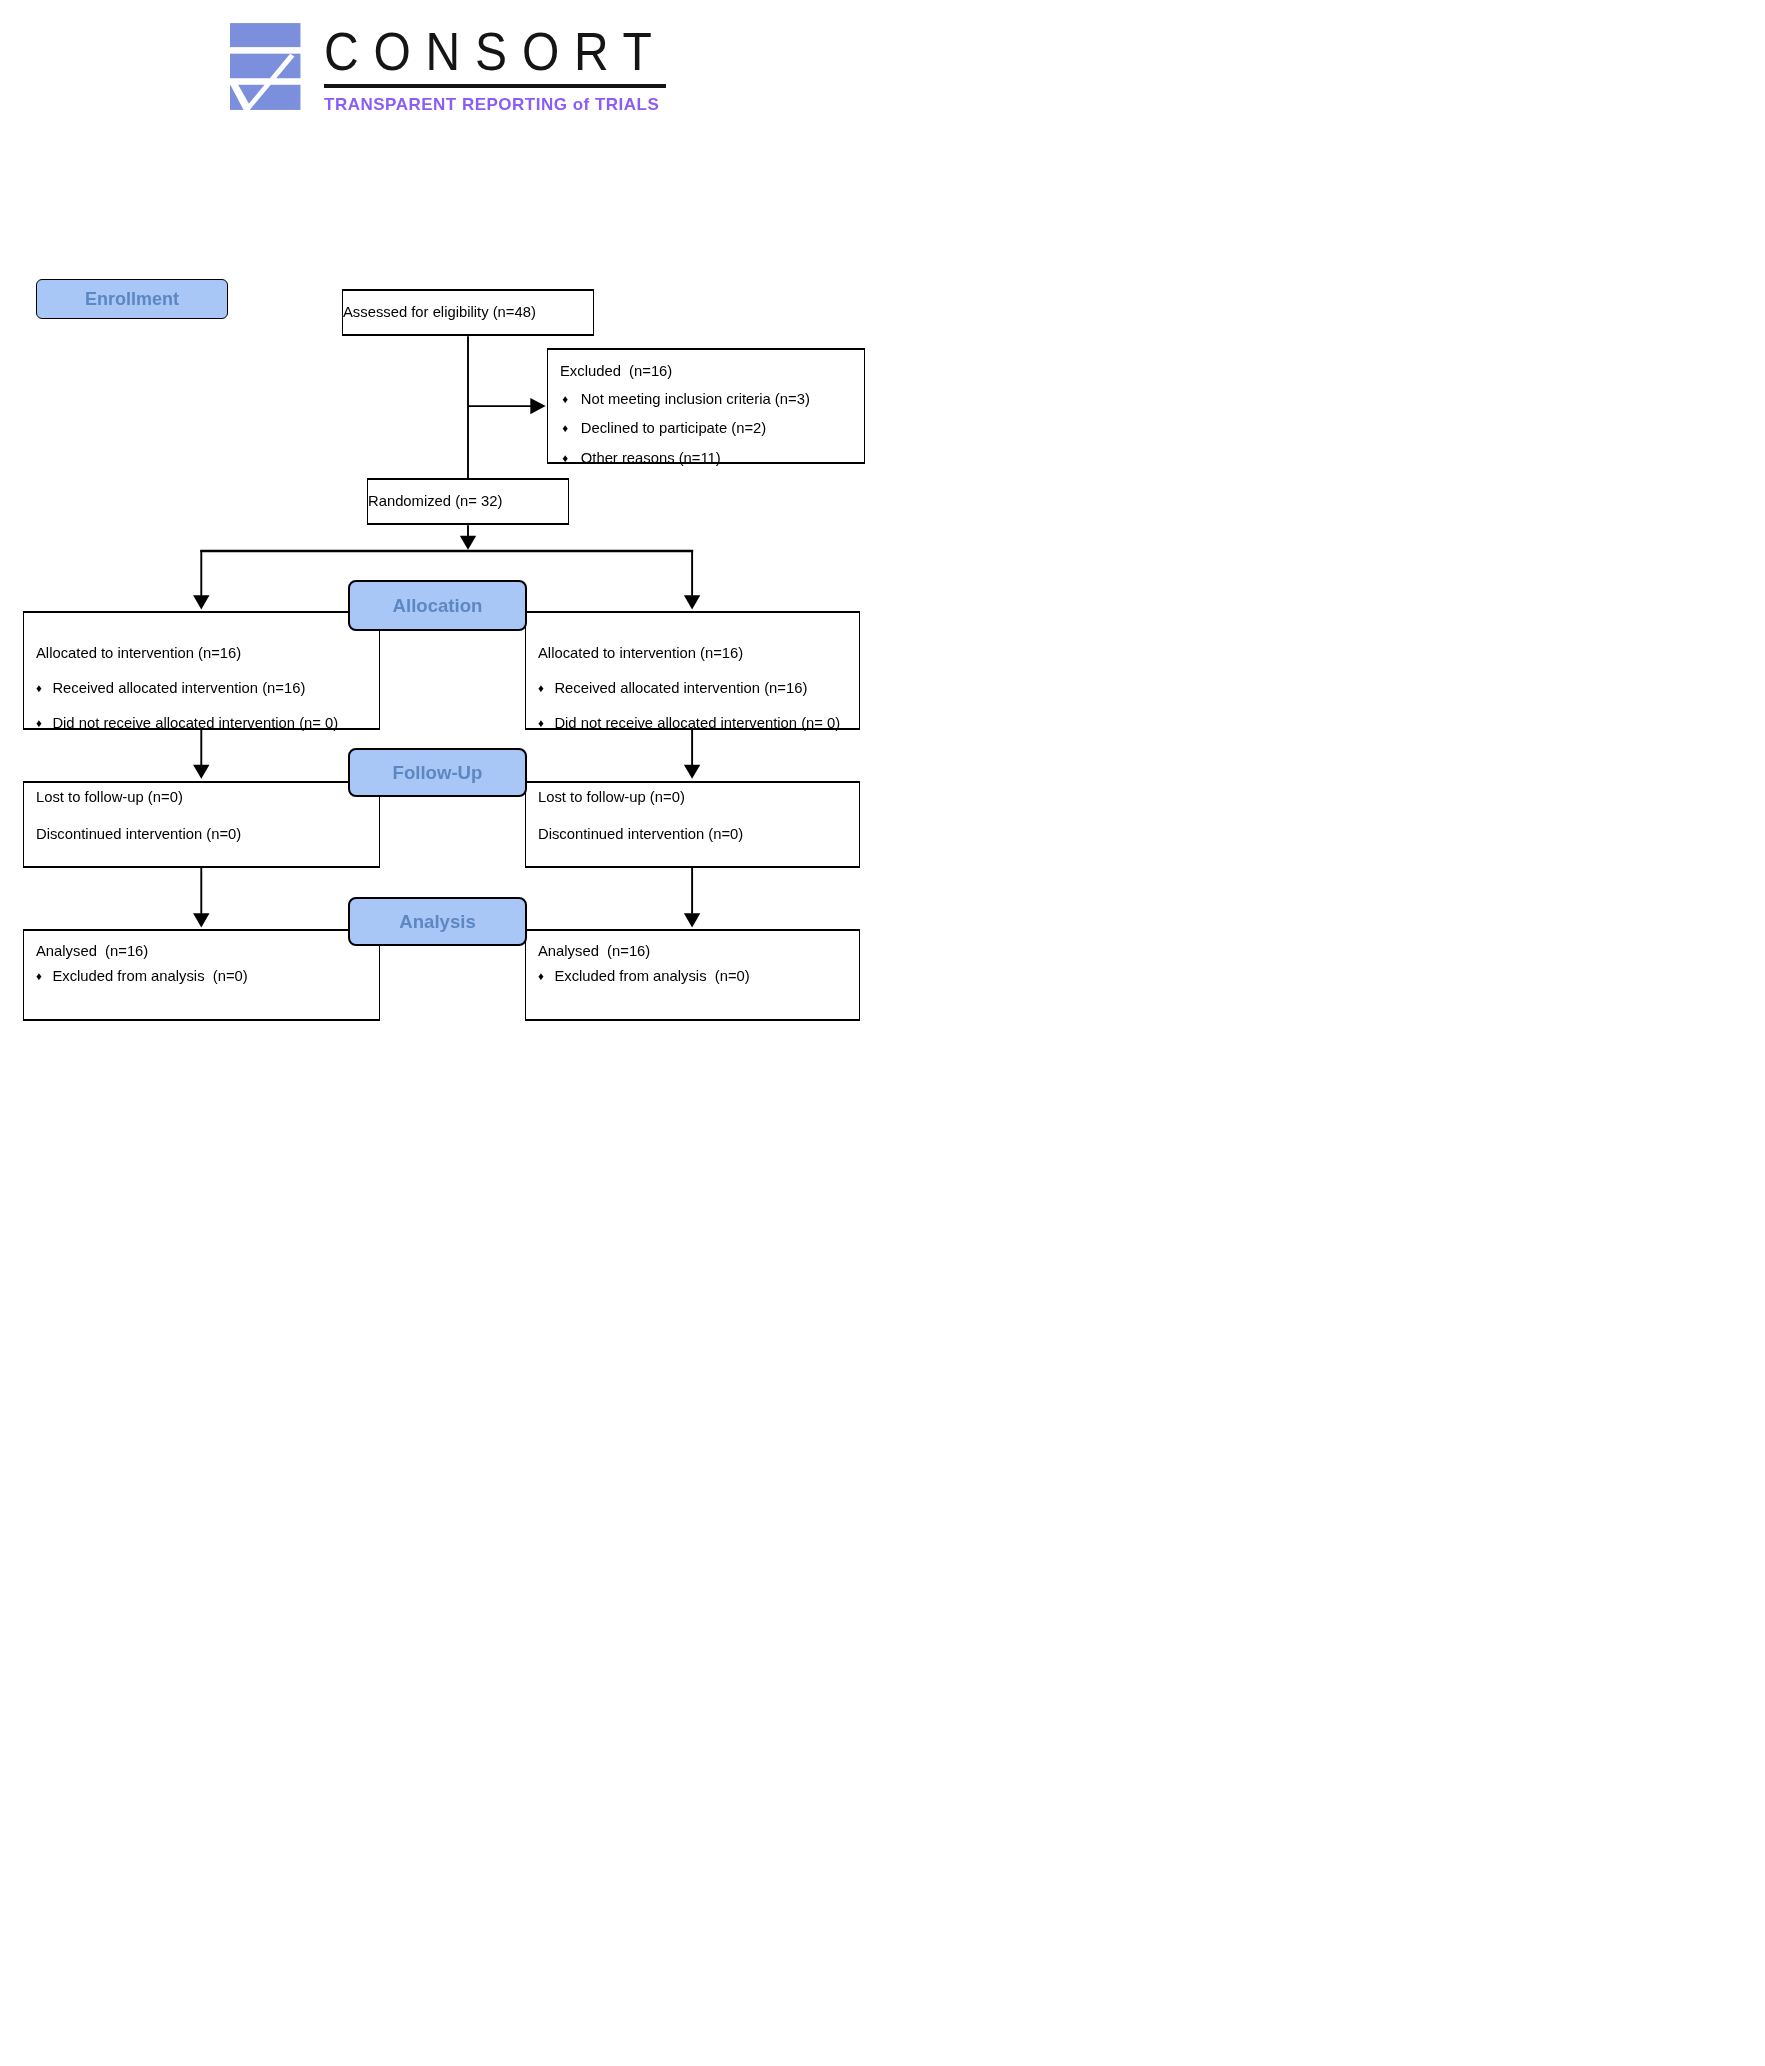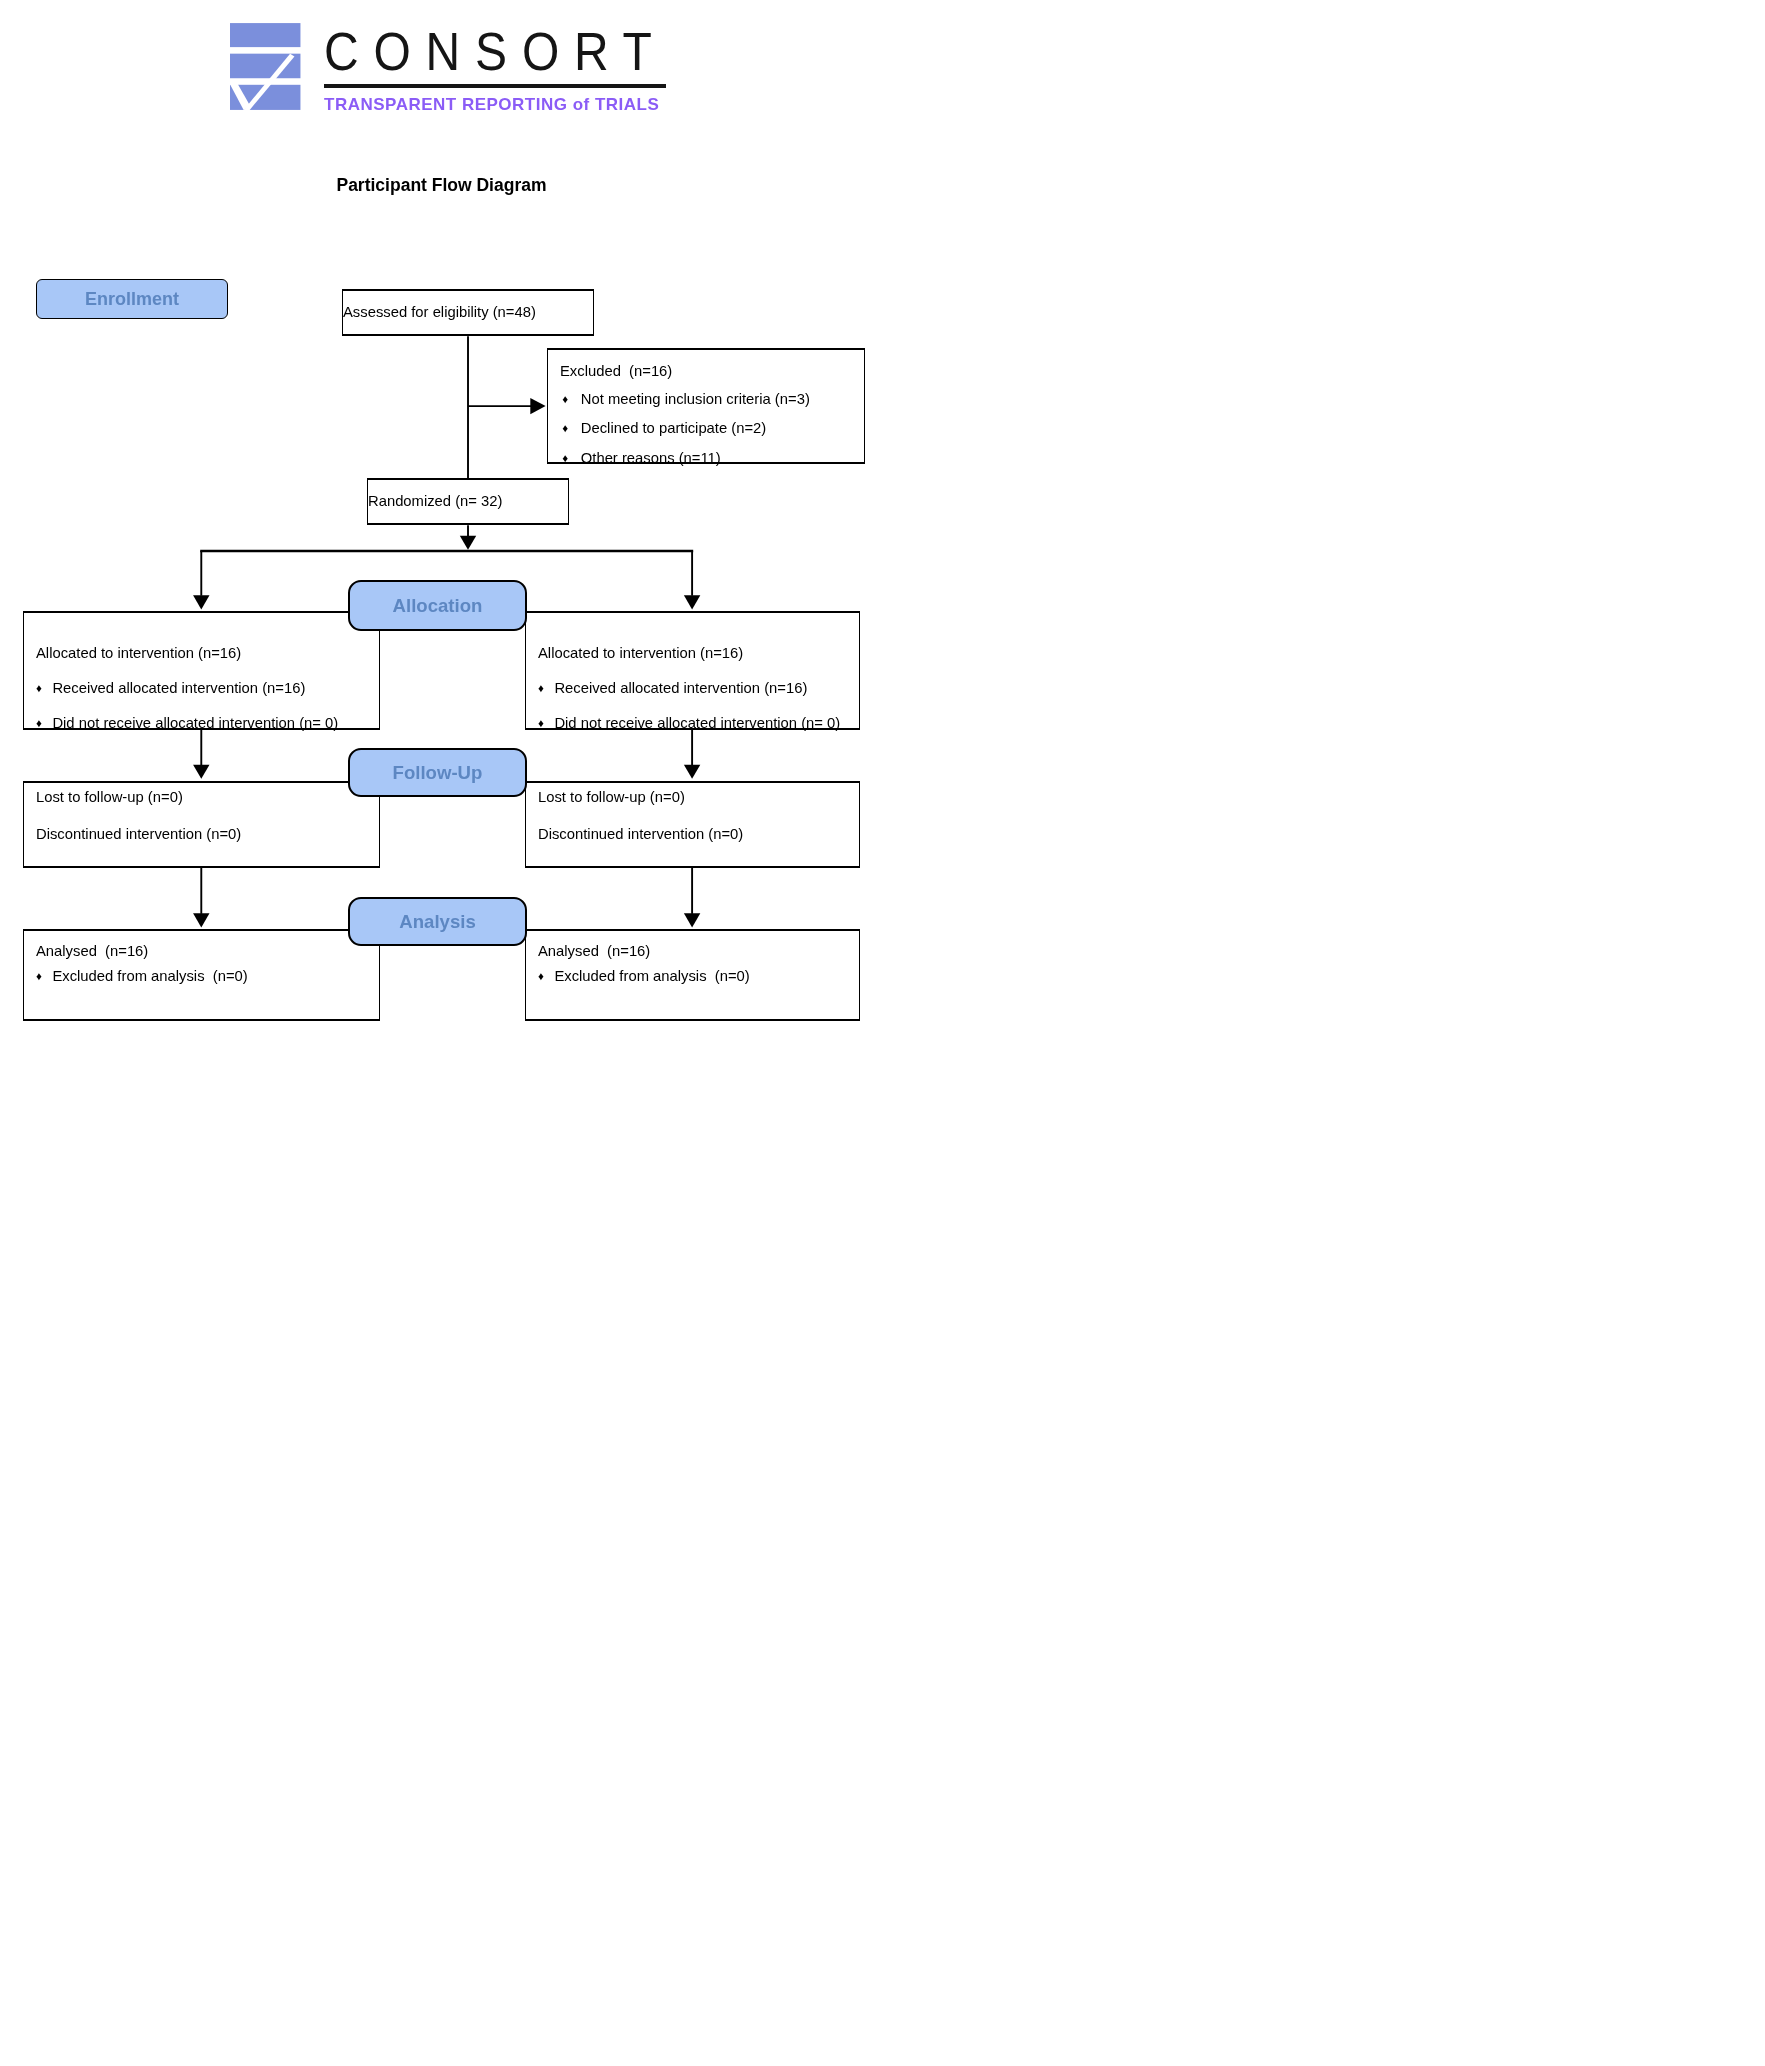--- a/index.html
+++ b/index.html
@@ -46,21 +46,21 @@
   .alloc-box .box-title{margin-bottom:14.2px;}
   .alloc-box .row{margin-bottom:14.2px;}
   .alloc-box .bullet{flex:0 0 16.4px;padding-left:0;}
   .fu-box{padding-top:4px;}
   .fu-box .line1{margin-bottom:16.4px;}
   .an-box{padding-top:9.8px;}
   .an-box .box-title{margin-bottom:4.4px;}
   .an-box .bullet{flex:0 0 16.4px;padding-left:0;}
   
   .stagebox{
-    position:absolute;background:#a8c7f7;border:2.2px solid #000;border-radius:13px;
+    position:absolute;background:#a8c7f7;border:2.2px solid #000;border-radius:8px;
     box-sizing:border-box;display:flex;align-items:center;justify-content:center;
     font-weight:bold;color:#5d87c2;z-index:2;
   }
   .stage-side{left:36px;top:279px;width:192px;height:40px;font-size:18px;border-radius:6px;border-width:1.6px;}
   .stage-alloc{left:348px;top:580px;width:179px;height:51px;font-size:18.6px;}
   .stage-fu{left:348px;top:748px;width:179px;height:49px;font-size:18.6px;}
   .stage-an{left:348px;top:897px;width:179px;height:49px;font-size:18.6px;}
   
   .assessed{left:342px;top:289px;width:252px;height:47px;}
   .excluded-box{left:547px;top:348px;width:318px;height:116px;}
@@ -85,21 +85,20 @@
       <polygon points="25,159 110,56 118,61 36,159" fill="#ffffff"></polygon>
       <polygon points="0,112 10,104 36,150 25,159" fill="#ffffff"></polygon>
     </svg>
     <div class="logo-text">
       <div class="wordmark">CONSORT</div>
       <div class="logo-rule"></div>
       <div class="tagline">TRANSPARENT REPORTING of TRIALS</div>
     </div>
   </div>
 
-  <div class="page-title">Participant Flow Diagram</div>
 
   <svg class="connectors" viewBox="0 0 1615 1890">
     <g stroke="#000" stroke-width="3.5" fill="#000">
       <line x1="856" y1="615" x2="856" y2="877"></line>
       <line x1="856" y1="743" x2="972" y2="743"></line>
       <polygon points="998,743 970,728 970,758" stroke="none"></polygon>
       <line x1="856" y1="961" x2="856" y2="982"></line>
       <polygon points="856,1006 841,980 871,980" stroke="none"></polygon>
       <line x1="366" y1="1008" x2="1268" y2="1008" stroke-width="4.5"></line>
       <line x1="368" y1="1008" x2="368" y2="1090"></line>

